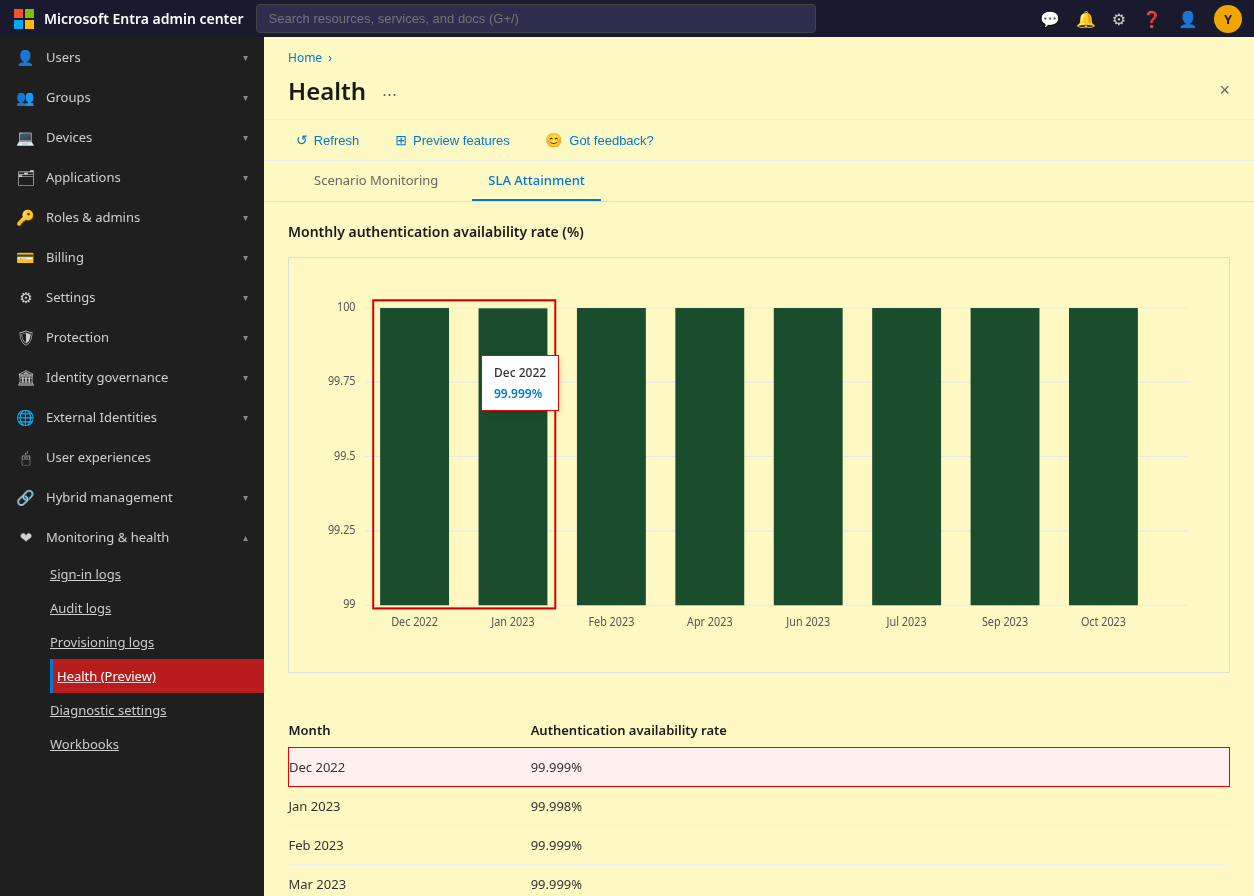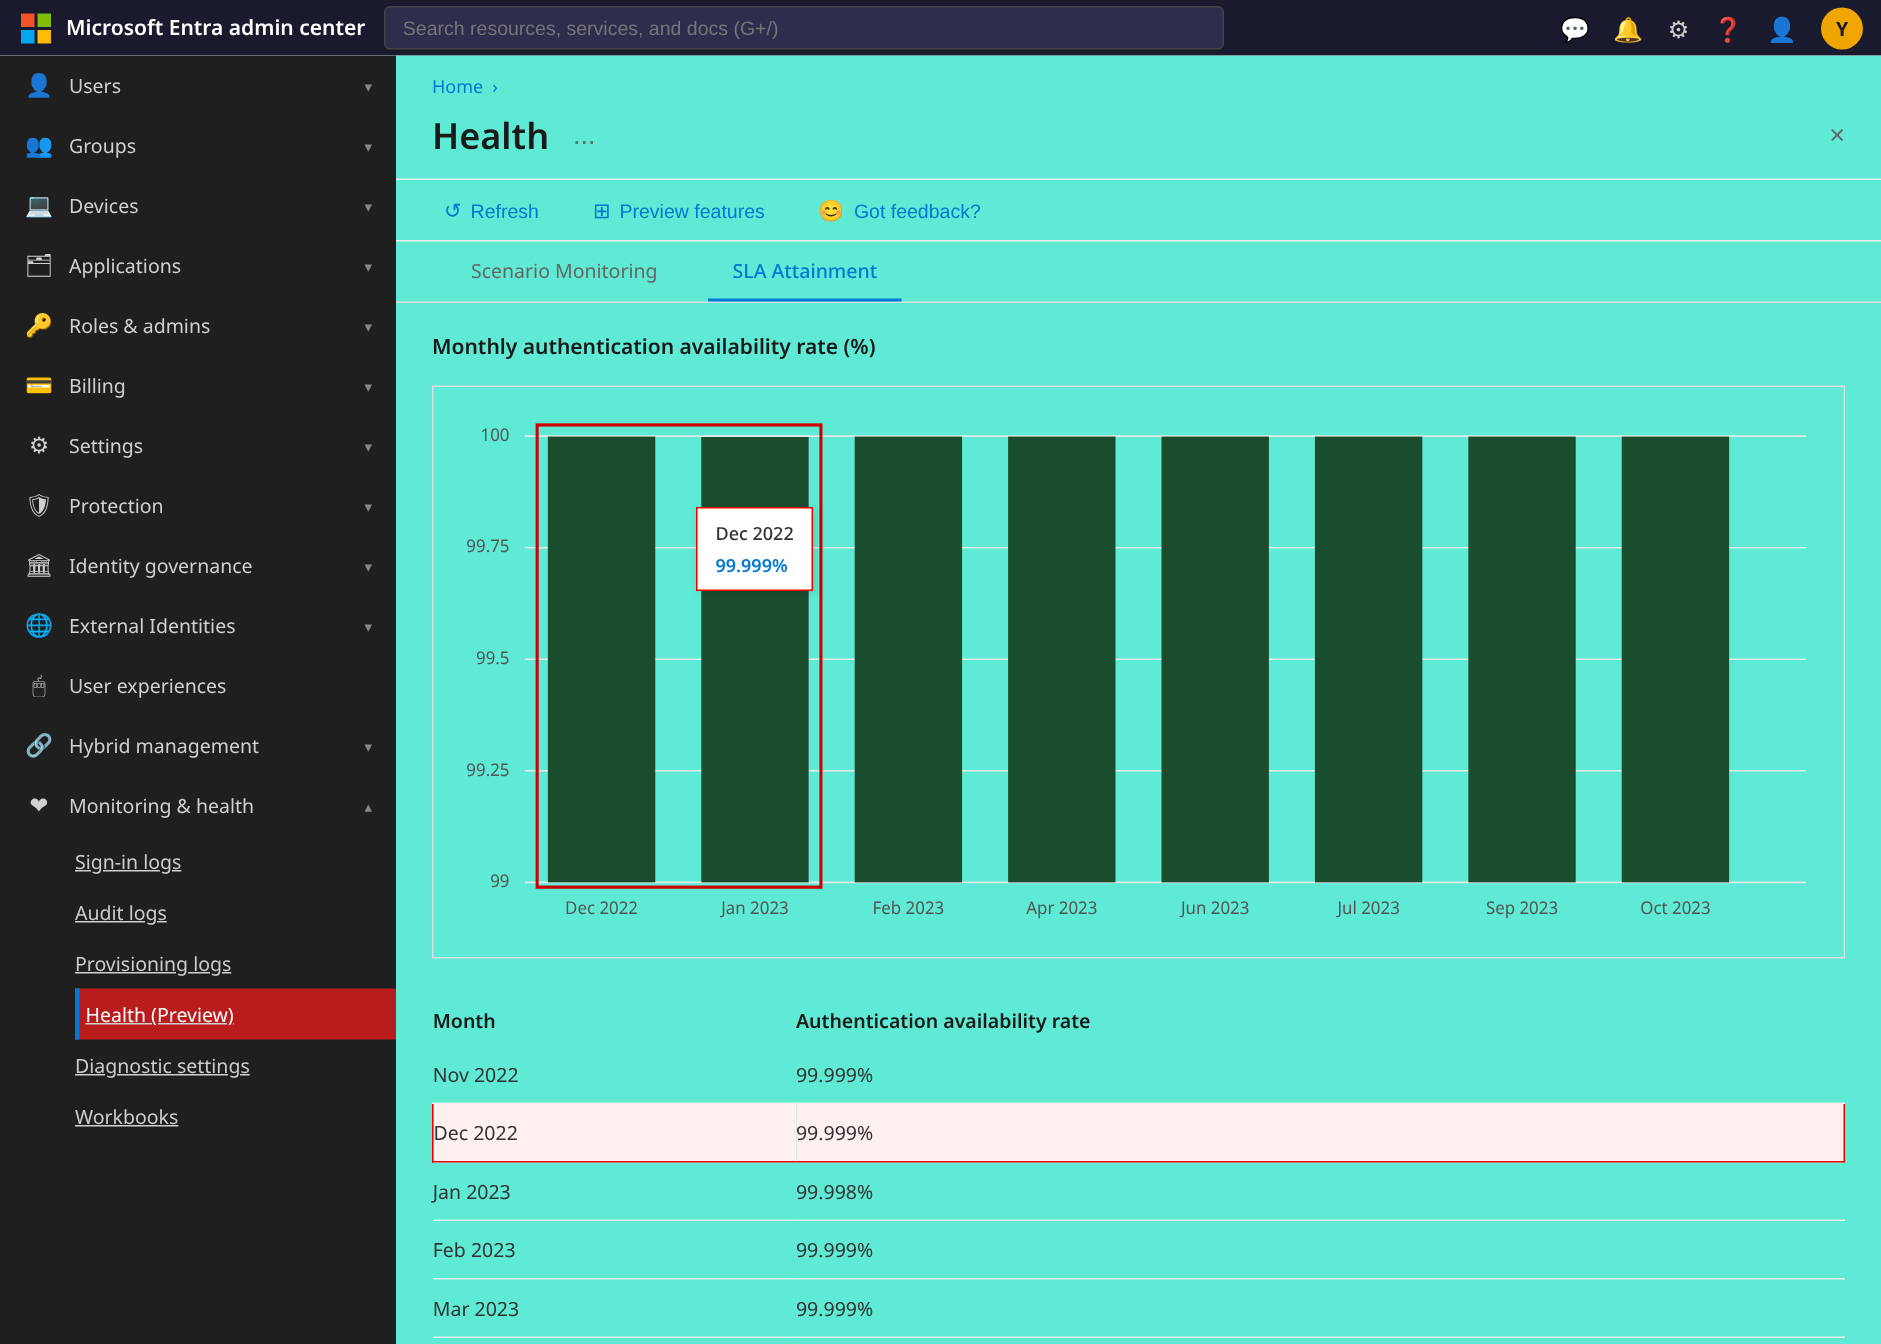--- a/index.html
+++ b/index.html
@@ -24,21 +24,21 @@
     .sidebar-item { display: flex; align-items: center; justify-content: space-between; padding: 10px 16px; cursor: pointer; font-size: 13px; }
     .sidebar-item-left { display: flex; align-items: center; gap: 10px; }
     .sidebar-item-icon { font-size: 15px; width: 20px; text-align: center; }
     .sidebar-chevron { font-size: 10px; color: #888; }
     .sidebar-sub { padding-left: 50px; text-decoration: underline; }
     .sidebar-sub-item { padding: 8px 16px 8px 0; cursor: pointer; font-size: 13px; color: #ccc; }
     .sidebar-sub-item.active { color: white; border-left: 3px solid #0078d4; padding-left: -3px; margin-left: -3px; }
     .sidebar-active-wrapper { border-left: 3px solid #0078d4; }
 
     
-    .main { flex: 1; background: #5eead4; display: flex; flex-direction: column; overflow: hidden; }
+    .main { flex: 1; background: #fef9c3; display: flex; flex-direction: column; overflow: hidden; }
     .breadcrumb { padding: 12px 24px 4px; font-size: 12px; color: #0078d4; display: flex; align-items: center; gap: 6px; }
     .page-header { padding: 4px 24px 12px; display: flex; align-items: center; gap: 10px; border-bottom: 1px solid #eee; }
     .page-title { font-size: 24px; font-weight: 600; color: #1a1a1a; }
     .page-menu-btn { background: none; border: none; cursor: pointer; font-size: 18px; color: #666; padding: 2px 6px; }
     .close-btn { margin-left: auto; background: none; border: none; cursor: pointer; font-size: 18px; color: #666; }
 
     
     .toolbar { padding: 8px 24px; display: flex; align-items: center; gap: 20px; border-bottom: 1px solid #eee; }
     .toolbar-btn { background: none; border: none; cursor: pointer; color: #0078d4; font-size: 13px; display: flex; align-items: center; gap: 6px; padding: 4px 8px; }
 
@@ -48,21 +48,21 @@
     .tab.active { color: #0078d4; border-bottom: 2px solid #0078d4; font-weight: 500; }
 
     
     .content { flex: 1; overflow-y: auto; padding: 20px 24px; }
     .content::-webkit-scrollbar { width: 8px; }
     .content::-webkit-scrollbar-thumb { background: #ccc; }
 
     .chart-title { font-size: 14px; font-weight: 600; color: #1a1a1a; margin-bottom: 16px; }
 
     
-    .chart-container { border: 1px solid #ddd; padding: 20px; margin-bottom: 24px; position: relative; }
+    .chart-container { border: 1px solid #ddd; padding: 37px; margin-bottom: 40px; position: relative; }
     .chart-area { position: relative; height: 340px; }
     .chart-svg { width: 100%; height: 100%; }
 
     
     .chart-tooltip { position: absolute; background: white; border: 1px solid #e00; padding: 8px 12px; font-size: 12px; pointer-events: none; box-shadow: 2px 2px 6px rgba(0,0,0,0.1); }
     .tooltip-date { font-weight: 500; color: #333; margin-bottom: 4px; }
     .tooltip-value { color: #0078d4; font-weight: 600; }
 
     
     .data-table { width: 100%; border-collapse: collapse; }
@@ -304,24 +304,20 @@
       </div>
 
       <table class="data-table">
         <thead>
           <tr>
             <th>Month</th>
             <th>Authentication availability rate</th>
           </tr>
         </thead>
         <tbody id="table-body">
-        <tr>
-      <td>Nov 2022</td>
-      <td>99.999%</td>
-    </tr>
             <tr class="highlighted">
       <td>Dec 2022</td>
       <td>99.999%</td>
     </tr>
             <tr>
       <td>Jan 2023</td>
       <td>99.998%</td>
     </tr>
             <tr>
       <td>Feb 2023</td>

